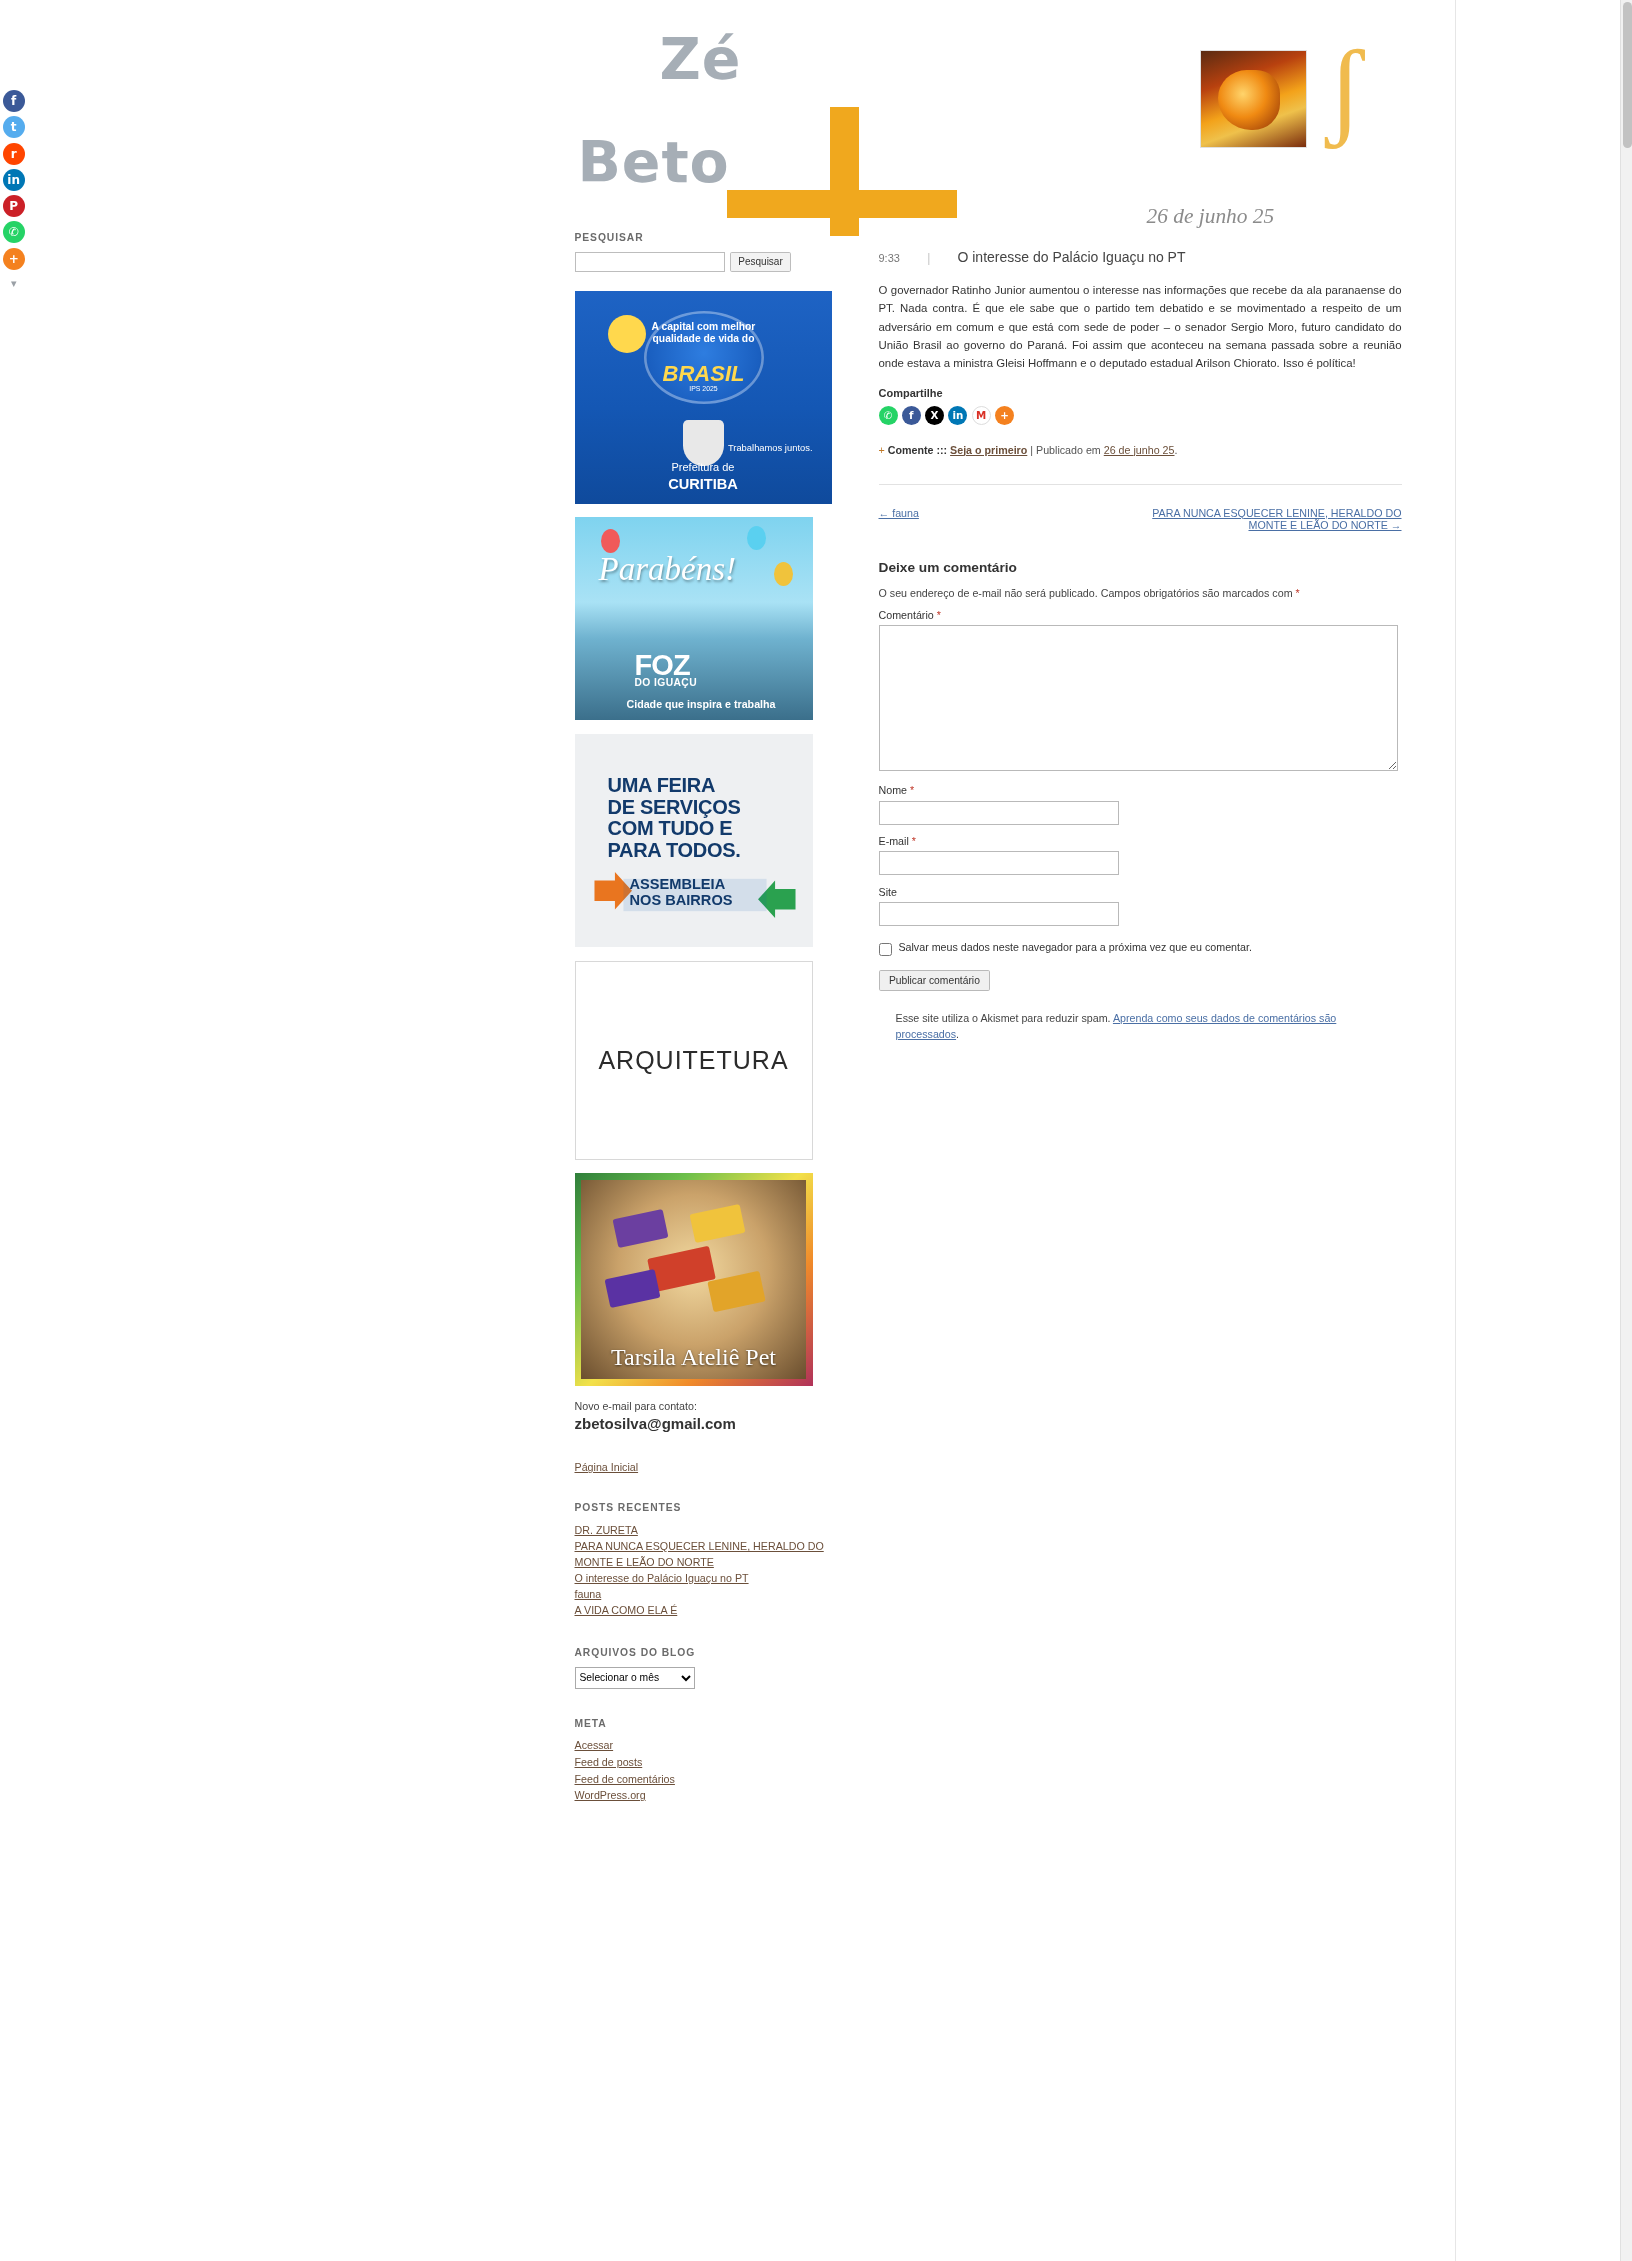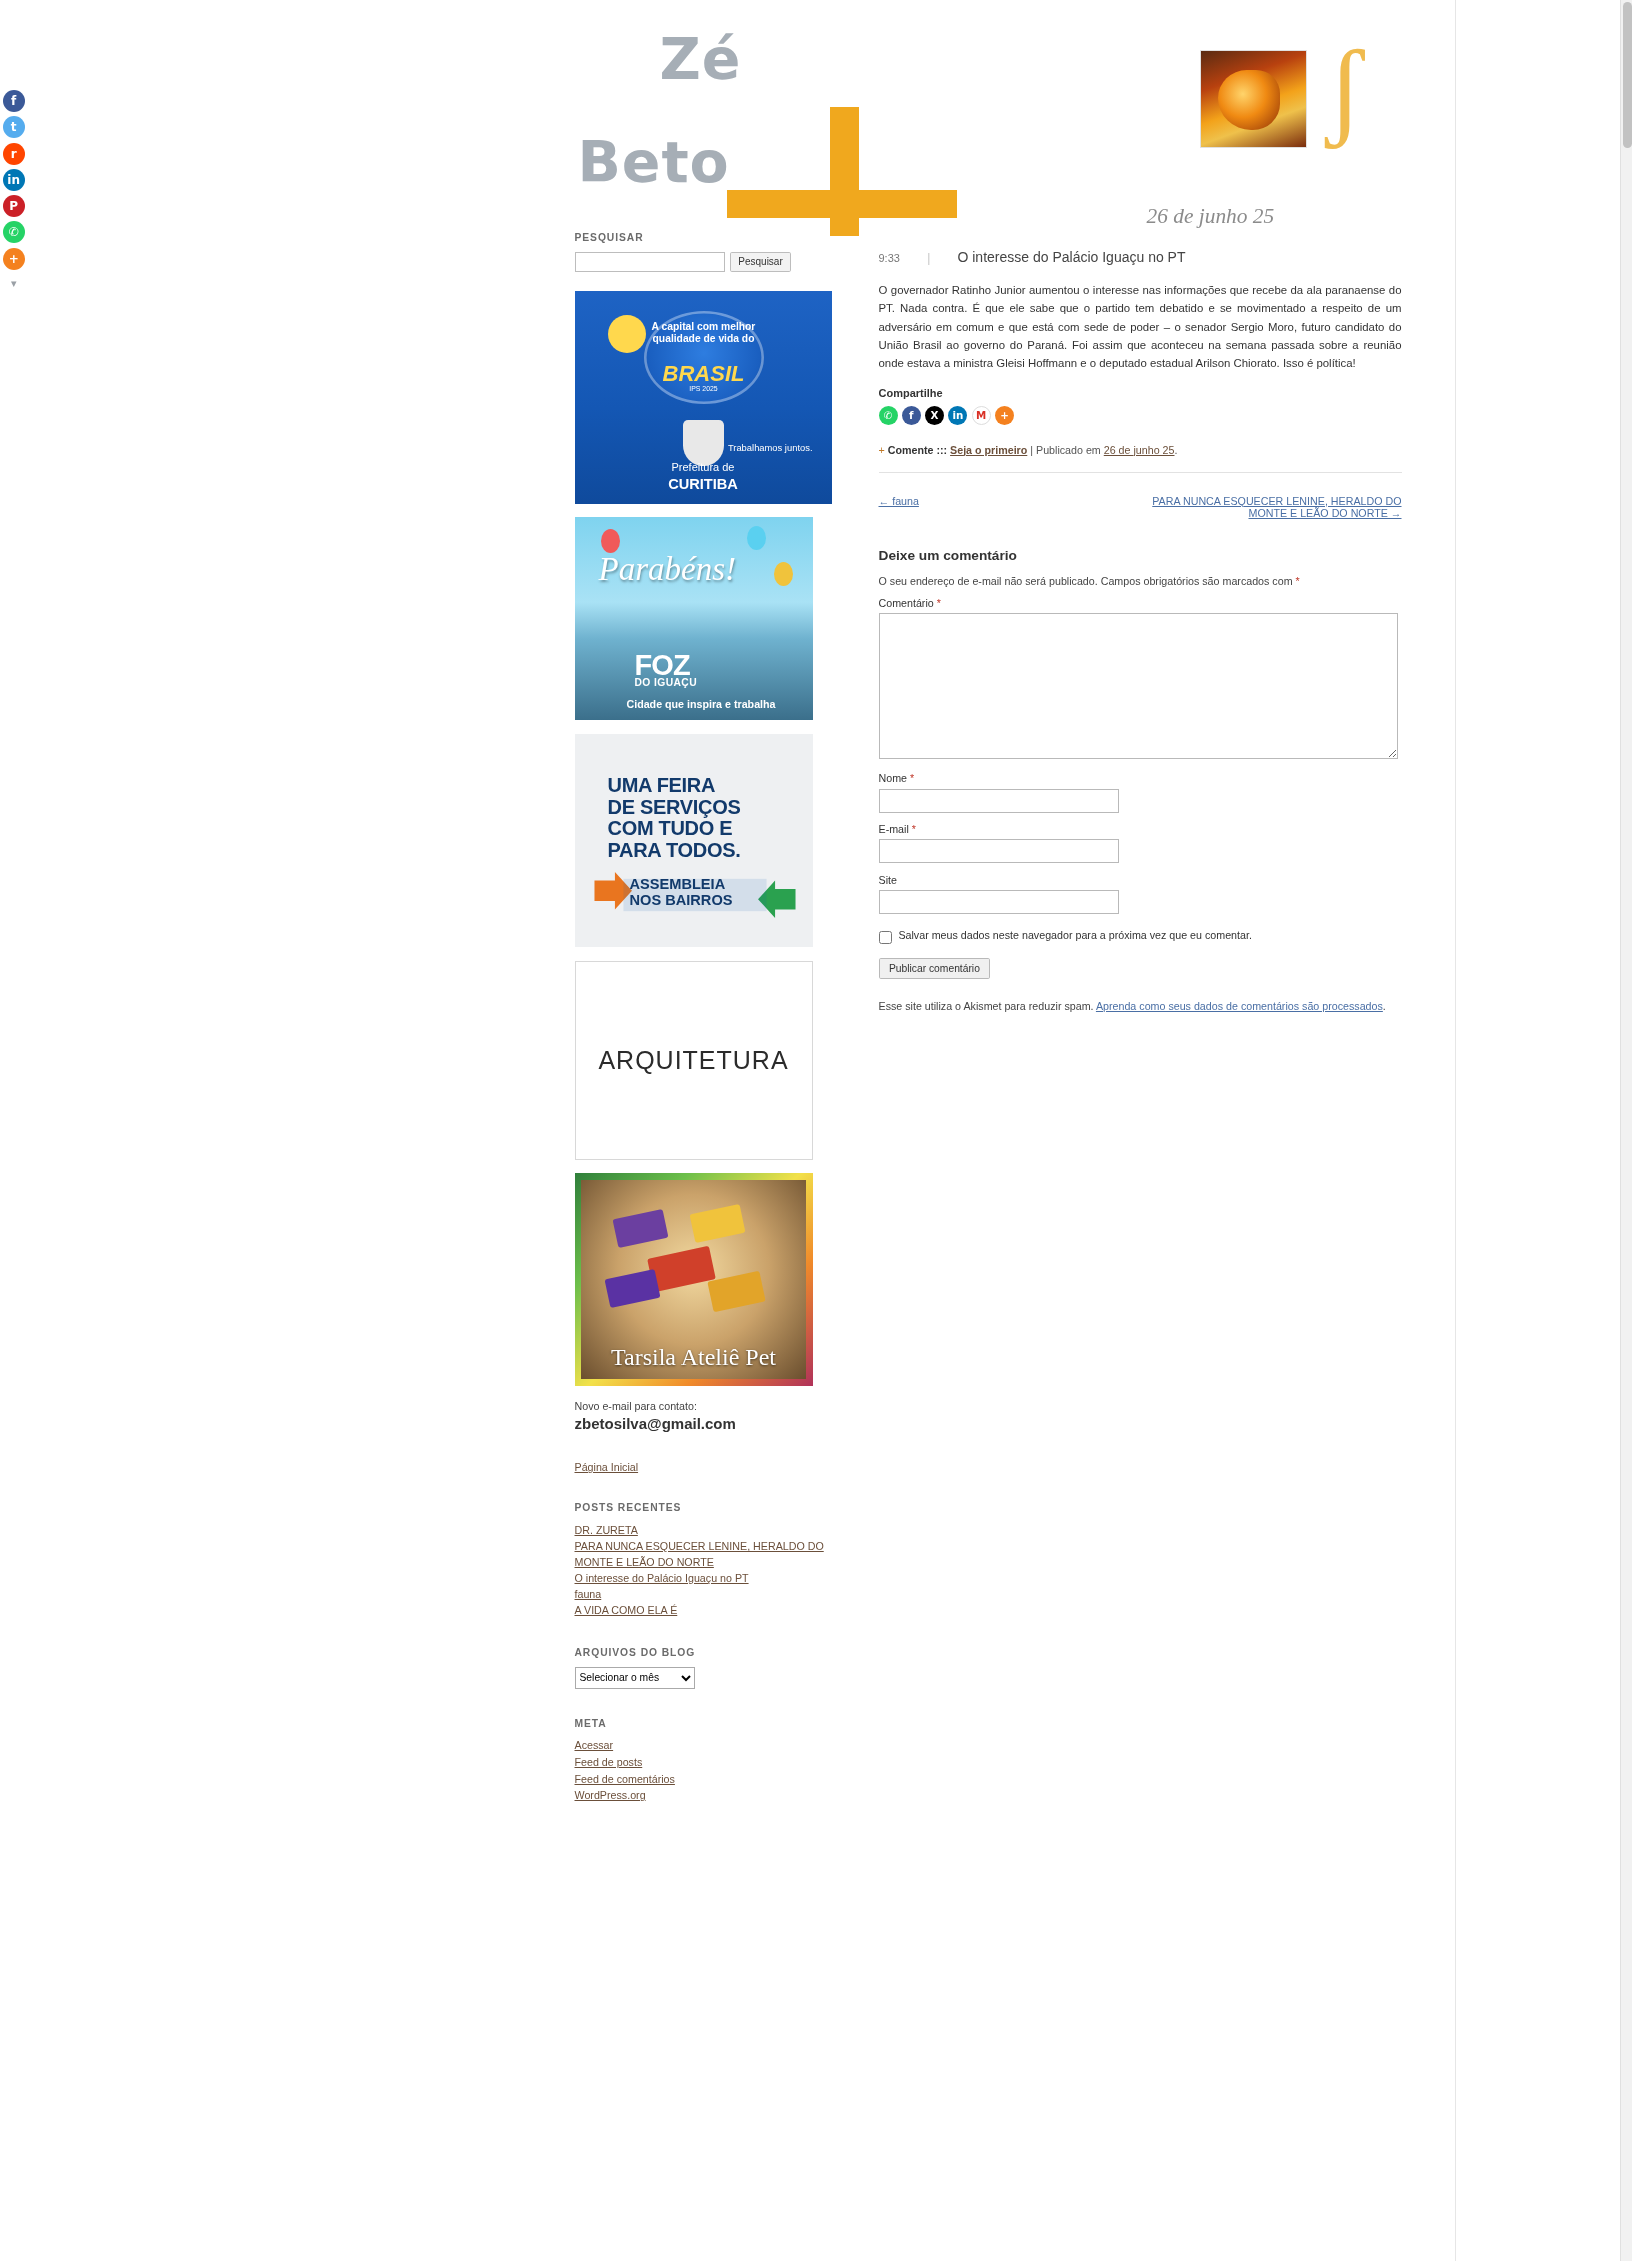--- a/index.html
+++ b/index.html
@@ -218,21 +218,21 @@
   .entry-body p {
     font-size: 11.4px; line-height: 1.62; color: #333; margin: 0 0 13.7px 0; text-align: justify;
   }
   .share-label { font-size: 11px; font-weight: bold; color: #333; margin: 10.3px 0 6.9px 0; }
   .share-row { display: flex; gap: 4.3px; align-items: center; margin-bottom: 19px; }
   .share-row .sb {
     width: 19px; height: 19px; border-radius: 50%; color: #fff;
     font-size: 10.3px; font-weight: bold; display: flex; align-items: center;
     justify-content: center; cursor: pointer; font-family: "DejaVu Sans", sans-serif;
   }
-  .entry-meta { font-size: 10.7px; color: #555; margin-bottom: 16px; }
+  .entry-meta { font-size: 10.7px; color: #555; margin-bottom: 28px; }
   .entry-meta .plus { color: #c07a2a; }
   .entry-meta a { color: #6b4f3a; }
   .entry-meta b { color: #333; }
   .hr { border: 0; border-top: 0.9px solid #e2e2e2; margin: 15.4px 0 22px 0; }
 
   .nav-links { display: flex; justify-content: space-between; gap: 17px; margin-bottom: 29px; }
   .nav-links a { font-size: 10.7px; color: #4a6fa5; text-decoration: underline; }
   .nav-prev { flex: 0 0 auto; }
   .nav-next { text-align: right; max-width: 257px; }
 
@@ -248,21 +248,21 @@
     width: 240px; height: 24px; border: 0.9px solid #b9b9b9; background: #fff;
     font-size: 11px; padding: 1.7px 4.3px;
   }
   .cookie-row { display: flex; align-items: flex-start; gap: 6.9px; margin: 15.4px 0 13.7px 0; }
   .cookie-row input { margin: 1.7px 0 0 0; }
   .cookie-row label { font-size: 10.7px; color: #333; }
   button.submit {
     font-size: 10.3px; padding: 4.3px 9.4px; border: 0.9px solid #b9b9b9;
     background: #f0f0f0; color: #333; cursor: pointer; border-radius: 1.7px;
   }
-  .akismet { font-size: 10.7px; color: #444; margin-top: 19px; line-height: 1.5; }
+  .akismet { font-size: 10.7px; color: #444; margin-top: 19px; line-height: 1.5; margin-left: 17px; }
   .akismet a { color: #4a6fa5; text-decoration: underline; }
 
   
   #scrollbar {
     position: absolute; right: 0; top: 0; width: 13px; height: 2261px;
     background: #f1f1f1; border-left: 0.9px solid #e0e0e0;
   }
   #scrollbar .thumb {
     position: absolute; left: 1.7px; top: 1.7px; width: 9.4px; height: 146px;
     background: #c2c2c2; border-radius: 5.1px;

